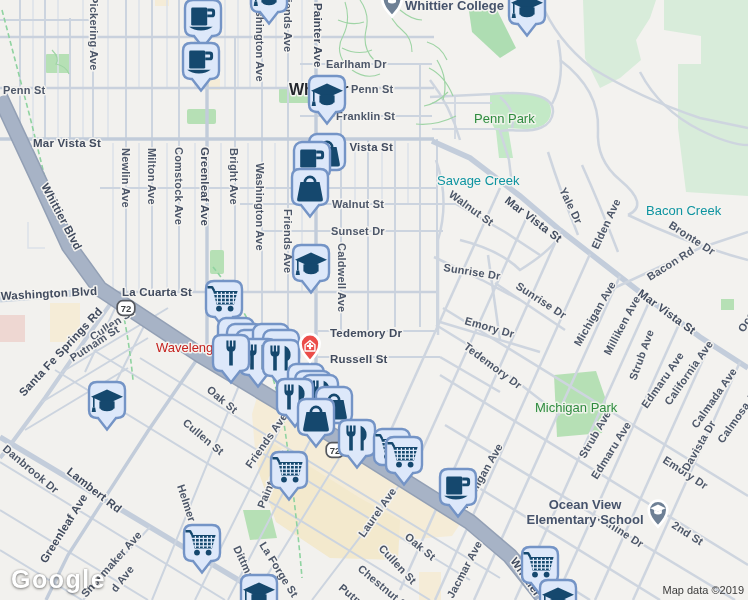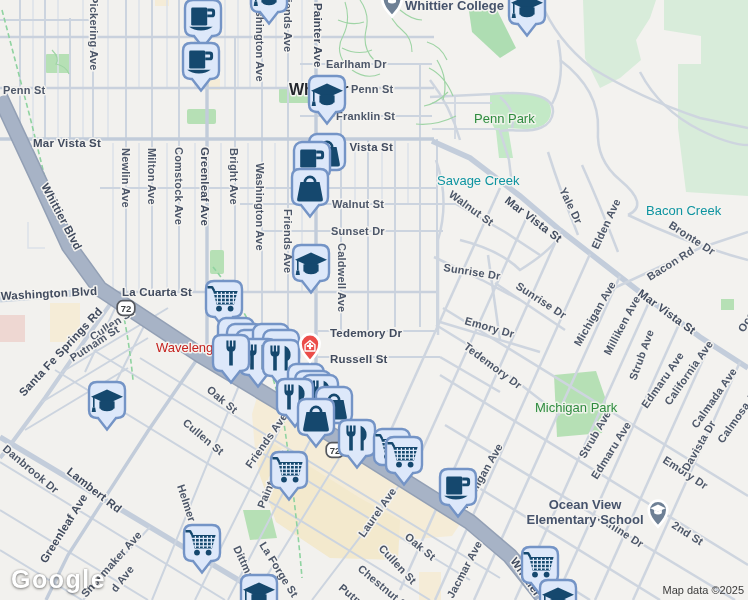--- a/index.html
+++ b/index.html
@@ -505,14 +505,14 @@
 
 <g transform="translate(558,598)">
         <use href="#mframe"></use>
         <use href="#i-cap"></use>
       </g>
 
 </svg>
 
 <div id="glogo">Google</div>
 
-<div id="attr">Map data ©2025</div>
+<div id="attr">Map data ©2019</div>
 </div>
 
 </body></html>

